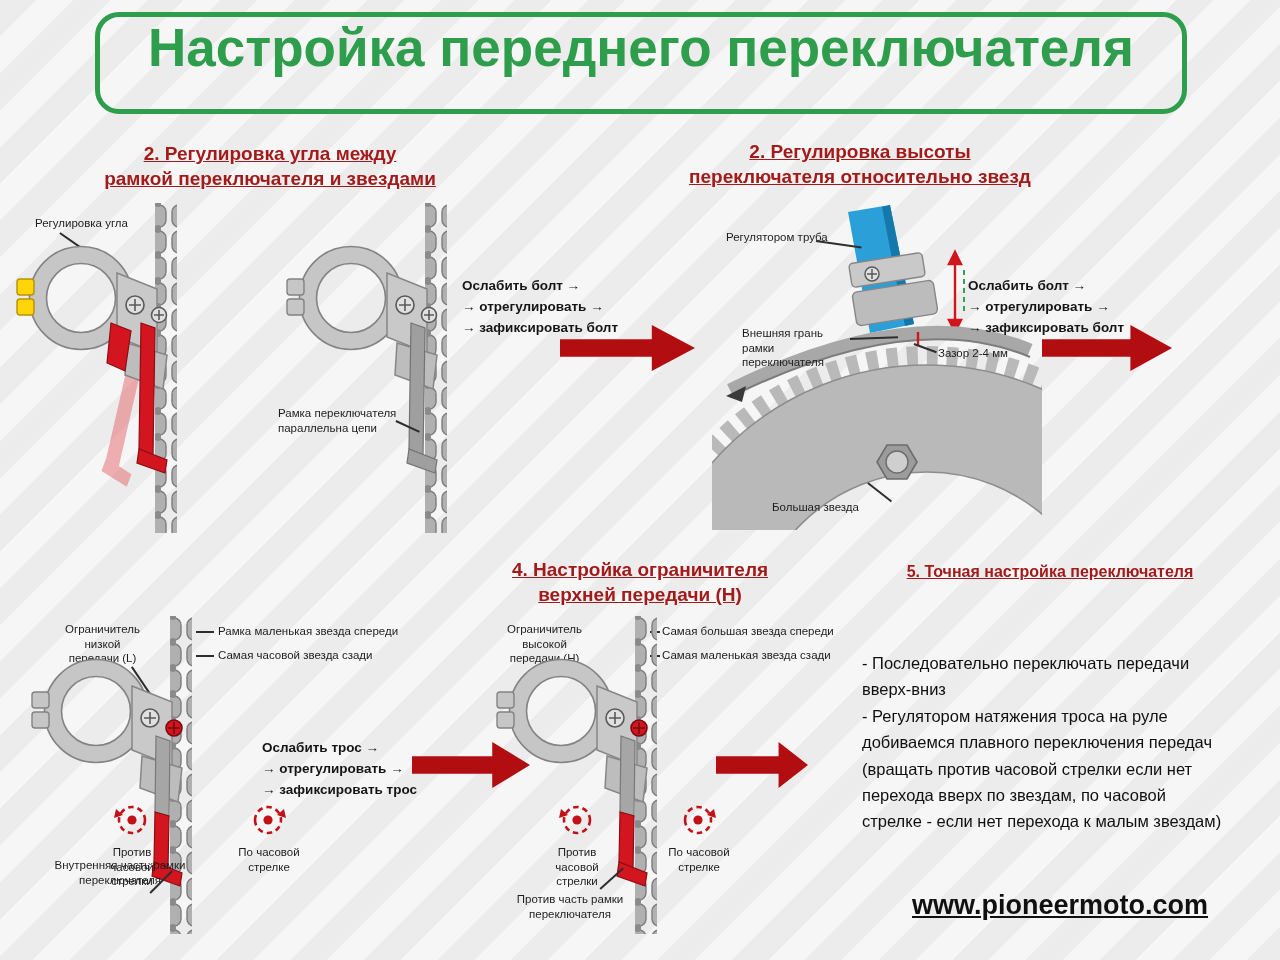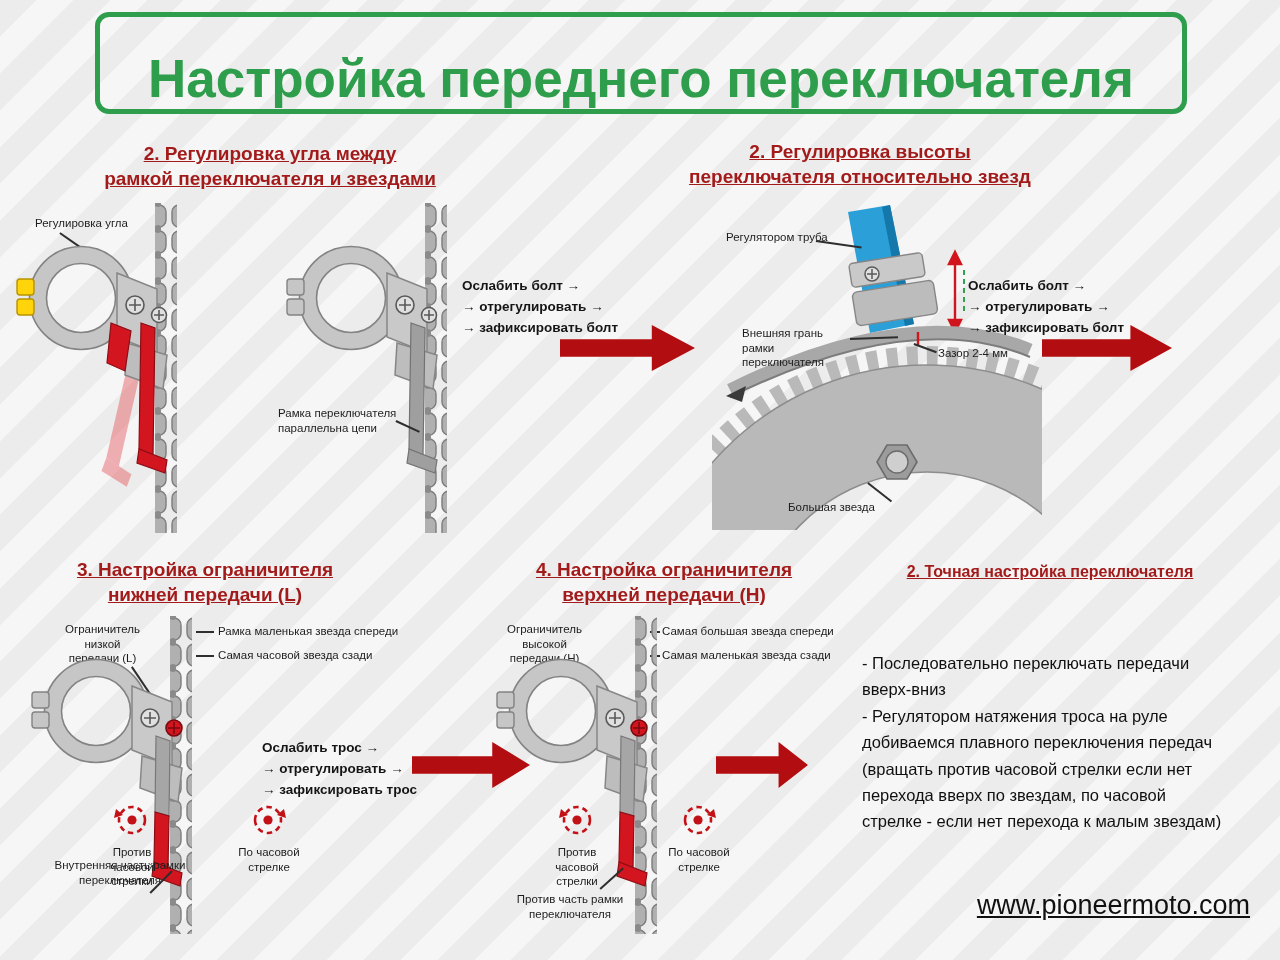--- a/index.html
+++ b/index.html
@@ -2,31 +2,31 @@
 <html><head>
 <meta charset="utf-8">
 <style>
   *{margin:0;padding:0;box-sizing:border-box}
   body{font-family:"Liberation Sans","DejaVu Sans",sans-serif;background:#dcdcdc}
   .stage{position:relative;width:1280px;height:960px;overflow:hidden;
     background:repeating-linear-gradient(135deg,#ececec 0 26px,#f6f6f6 26px 52px)}
   .abs{position:absolute}
   .pre{white-space:pre-line}
   .title-box{position:absolute;left:95px;top:12px;width:1092px;height:102px;border:5px solid #2e9e4c;
-    border-radius:14px;display:flex;align-items:flex-end;justify-content:center}
+    border-radius:24px;display:flex;align-items:flex-start;justify-content:center}
   .title{font-size:53px;font-weight:bold;color:#2e9e4c}
   .h{color:#a31a1a;font-weight:bold;font-size:19px;line-height:1.3;text-align:center;text-decoration:underline}
   .h5{font-size:16px}
   .lbl{font-size:11.5px;color:#1d1d1d;line-height:1.28}
   .center{text-align:center}
   .steps{font-size:13.5px;font-weight:bold;color:#151515;line-height:1.55}
   .big-arrow{background:#b20d10;clip-path:polygon(0 31%,68% 31%,68% 0,100% 50%,68% 100%,68% 69%,0 69%)}
   .ptr{position:absolute;height:1.5px;background:#2e2e2e;transform-origin:left center}
   .s5-body{font-size:16.5px;font-weight:normal;color:#101010;line-height:1.6}
-  .website{font-size:27px;font-weight:normal;color:#101010;text-decoration:underline;text-align:right}
+  .website{font-size:27px;font-weight:bold;color:#101010;text-decoration:underline;text-align:center}
   .flip{transform:scaleX(-1)}
 </style>
 </head>
 <body>
 
 <div class="stage">
 
   <div class="title-box">
     <div class="title">Настройка переднего переключателя</div>
   </div>
@@ -136,30 +136,28 @@
     <circle cx="185" cy="262" r="11" fill="#cfcfcf" stroke="#6c6c6c" stroke-width="1.4"></circle>
   </svg>
 
   <div class="lbl abs" style="left:726px;top:230px">Регулятором труба</div>
   <div class="ptr" style="left:816px;top:240px;width:46px;transform:rotate(8deg)"></div>
   <div class="lbl pre abs" style="left:742px;top:326px;width:110px">Внешняя грань
 рамки переключателя</div>
   <div class="ptr" style="left:850px;top:338px;width:48px;transform:rotate(-2deg)"></div>
   <div class="lbl abs" style="left:938px;top:346px">Зазор 2-4 мм</div>
   <div class="ptr" style="left:914px;top:343px;width:24px;transform:rotate(20deg)"></div>
-  <div class="lbl abs" style="left:788px;top:500px">Большая звезда</div>
+  <div class="lbl abs" style="left:772px;top:500px">Большая звезда</div>
   <div class="ptr" style="left:868px;top:482px;width:30px;transform:rotate(38deg)"></div>
 
   <div class="steps pre abs" style="left:968px;top:276px;width:165px">Ослабить болт →
 → отрегулировать →
 → зафиксировать болт</div>
   <div class="big-arrow abs" style="left:1042px;top:325px;width:130px;height:46px"></div>
 
-  <div class="h pre abs" style="left:40px;top:558px;width:330px">3. Настройка ограничителя
-нижней передачи (L)</div>
   <div class="lbl pre abs center" style="left:50px;top:622px;width:105px">Ограничитель
 низкой
 передачи (L)</div>
   <div class="ptr" style="left:132px;top:666px;width:65px;transform:rotate(56deg)"></div>
   <div class="lbl abs" style="left:218px;top:624px">Рамка маленькая звезда спереди</div>
   <div class="ptr" style="left:196px;top:631px;width:18px"></div>
   <div class="lbl abs" style="left:218px;top:648px">Самая часовой звезда сзади</div>
   <div class="ptr" style="left:196px;top:655px;width:18px"></div>
 
   <svg class="abs" style="left:30px;top:616px" width="195" height="318" viewBox="0 0 195 318">
@@ -204,21 +202,21 @@
   </svg>
   <div class="lbl pre abs center" style="left:92px;top:845px;width:80px">Против
 часовой
 стрелки</div>
   <div class="lbl pre abs center" style="left:226px;top:845px;width:86px">По часовой
 стрелке</div>
   <div class="lbl pre abs center" style="left:40px;top:858px;width:160px">Внутренняя часть рамки
 переключателя</div>
   <div class="ptr" style="left:150px;top:892px;width:31px;transform:rotate(-45deg)"></div>
 
-  <div class="h pre abs" style="left:494px;top:558px;width:340px">4. Настройка ограничителя
+  <div class="h pre abs" style="left:470px;top:558px;width:340px">4. Настройка ограничителя
 верхней передачи (H)</div>
   <div class="lbl pre abs center" style="left:492px;top:622px;width:105px">Ограничитель
 высокой
 передачи (H)</div>
   <div class="ptr" style="left:575px;top:666px;width:75px;transform:rotate(41deg)"></div>
   <div class="lbl abs" style="left:662px;top:624px">Самая большая звезда спереди</div>
   <div class="ptr" style="left:650px;top:631px;width:10px"></div>
   <div class="lbl abs" style="left:662px;top:648px">Самая маленькая звезда сзади</div>
   <div class="ptr" style="left:650px;top:655px;width:10px"></div>
 
@@ -261,21 +259,21 @@
   </svg>
   <div class="lbl pre abs center" style="left:537px;top:845px;width:80px">Против
 часовой
 стрелки</div>
   <div class="lbl pre abs center" style="left:656px;top:845px;width:86px">По часовой
 стрелке</div>
   <div class="lbl pre abs center" style="left:490px;top:892px;width:160px">Против часть рамки
 переключателя</div>
   <div class="ptr" style="left:600px;top:888px;width:31px;transform:rotate(-42deg)"></div>
 
-  <div class="h h5 abs" style="left:870px;top:562px;width:360px">2. Точная настройка переключателя</div>
+  <div class="h h5 abs" style="left:870px;top:562px;width:360px">5. Точная настройка переключателя</div>
   <div class="s5-body pre abs" style="left:862px;top:650px;width:400px">- Последовательно переключать передачи
 вверх-вниз
 - Регулятором натяжения троса на руле
 добиваемся плавного переключения передач
 (вращать против часовой стрелки если нет
 перехода вверх по звездам, по часовой
 стрелке - если нет перехода к малым звездам)</div>
   <div class="website abs" style="left:870px;top:890px;width:380px">www.pioneermoto.com</div>
 
 </div>

